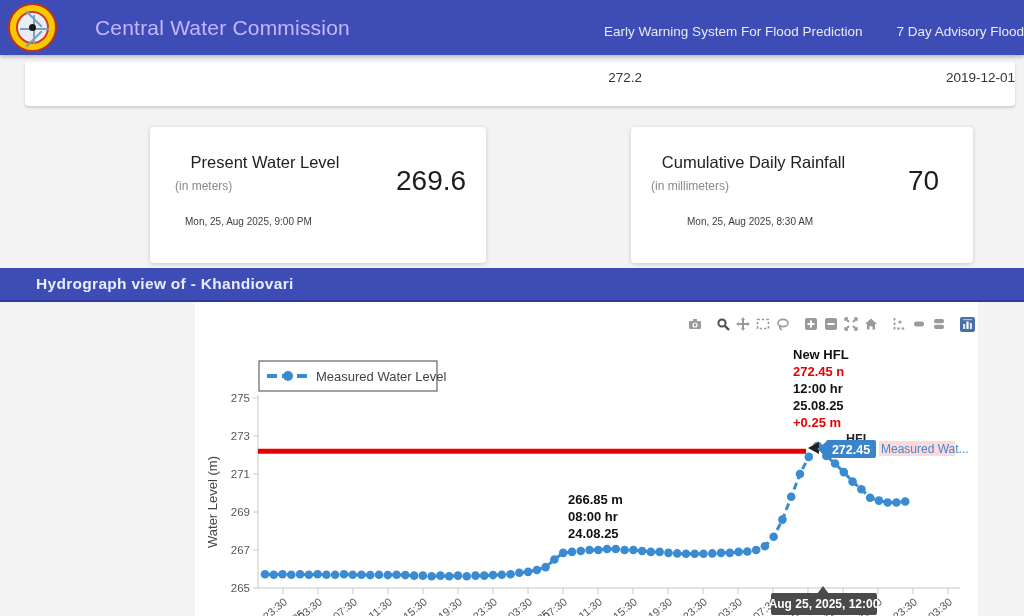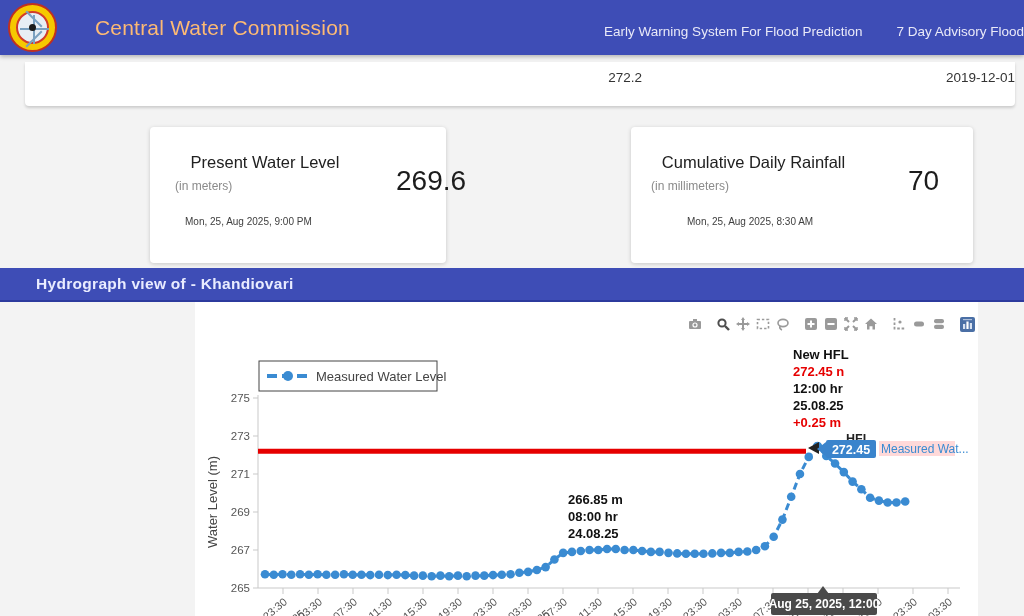--- a/index.html
+++ b/index.html
@@ -10,34 +10,34 @@
   .app-header { position:absolute; left:0; top:0; width:1024px; height:55px;
     background:#3e4db6; box-shadow:0 2px 4px rgba(0,0,0,.25); z-index:30;
     display:flex; align-items:center; white-space:nowrap; }
   .logo { position:absolute; left:8px; top:3px; width:49px; height:49px; border-radius:50%;
     background:#f6c900; border:2px solid #c03020;
     display:flex; align-items:center; justify-content:center; }
   .logo-inner { width:33px; height:33px; border-radius:50%; background:#e8eef5;
     border:2px solid #d23c2a; position:relative; }
   .logo-core { position:absolute; left:11px; top:11px; width:7px; height:7px; border-radius:50%; background:#1a1a1a; }
   .logo-spoke { position:absolute; background:#7aa0c0; }
-  .app-title { position:absolute; left:95px; top:16px; color:#fdba74; font-size:21px; letter-spacing:.2px; }
+  .app-title { position:absolute; left:95px; top:16px; color:#c4b5fd; font-size:21px; letter-spacing:.2px; }
   .nav { position:absolute; right:0; top:24px; display:flex; gap:34px; color:#e9e9f8;
     font-size:13.5px; white-space:nowrap; }
   .nav-item { cursor:pointer;text-align:right; }
 
   
   .summary-card { position:absolute; left:25px; top:62px; width:990px; height:44px;
     background:#fff; border-radius:0 0 4px 4px; box-shadow:0 2px 3px rgba(0,0,0,.16); z-index:5; }
   .summary-val { position:absolute; top:8px; font-size:13.5px; color:#333; text-align:right; width:120px; }
 
   
   .stat-card { position:absolute; top:127px; height:136px; background:#fff; border-radius:4px;
     box-shadow:0 1px 4px rgba(0,0,0,.18); }
-  .stat-card.left  { left:150px; width:296px; }
+  .stat-card.left  { left:150px; width:336px; }
   .stat-card.right { left:631px; width:342px; }
   .card-title { position:absolute; top:26px; font-size:16.5px; color:#212121; text-align:center; }
   .card-unit  { position:absolute; top:52px; font-size:12px; color:#8a8a8a; text-align:left; }
   .card-value { position:absolute; top:38px; font-size:28px; color:#1c1c1c;margin-left:44px; }
   .card-ts    { position:absolute; top:89px; font-size:10px; color:#404040; }
 
   
   .section-bar { position:absolute; left:0; top:268px; width:1024px; height:34px;
     background:#3e4db6; border-bottom:2px solid #2c3a9d; z-index:10;
     display:flex; align-items:center; }

